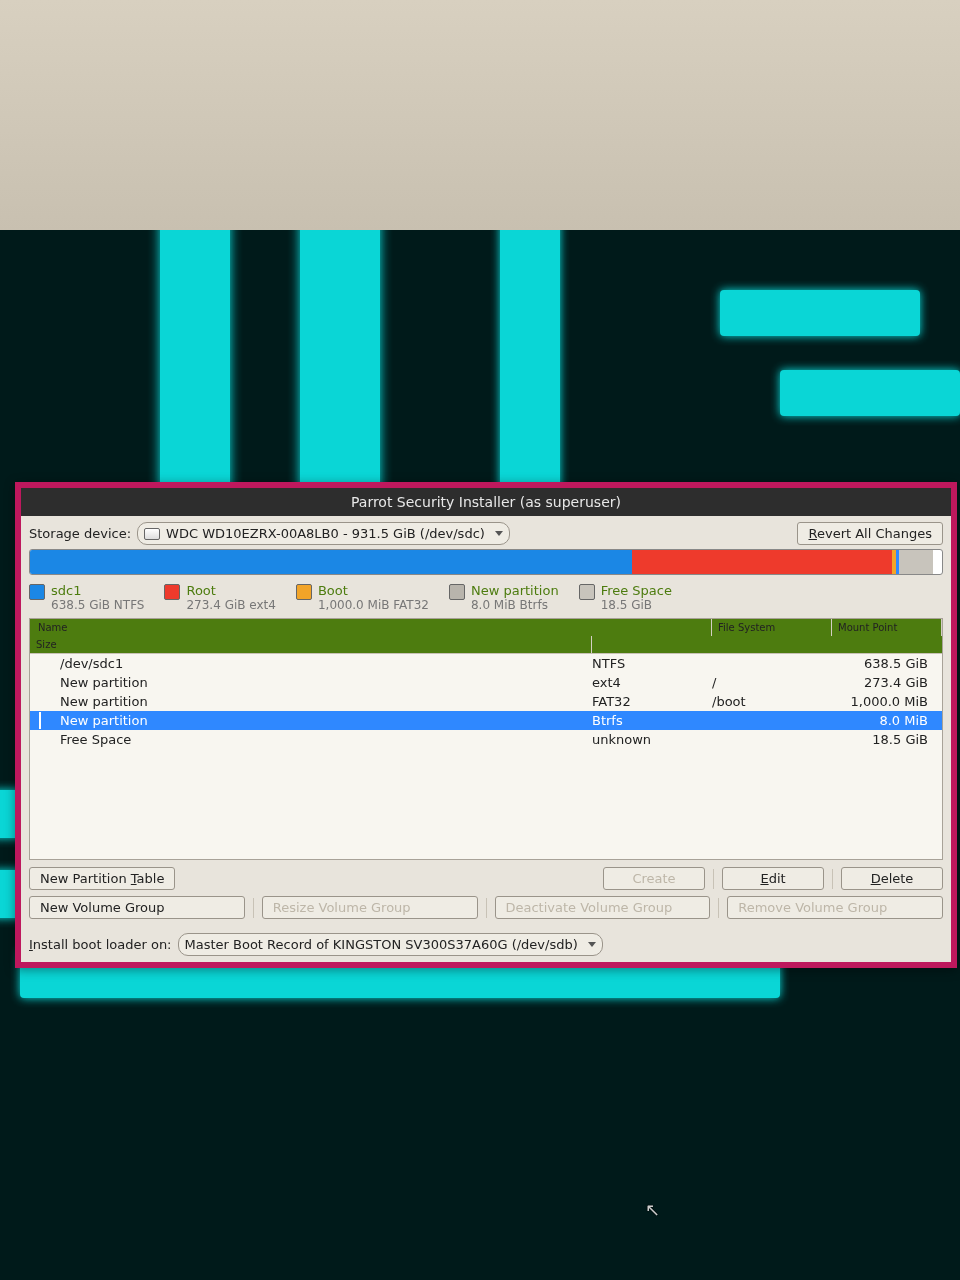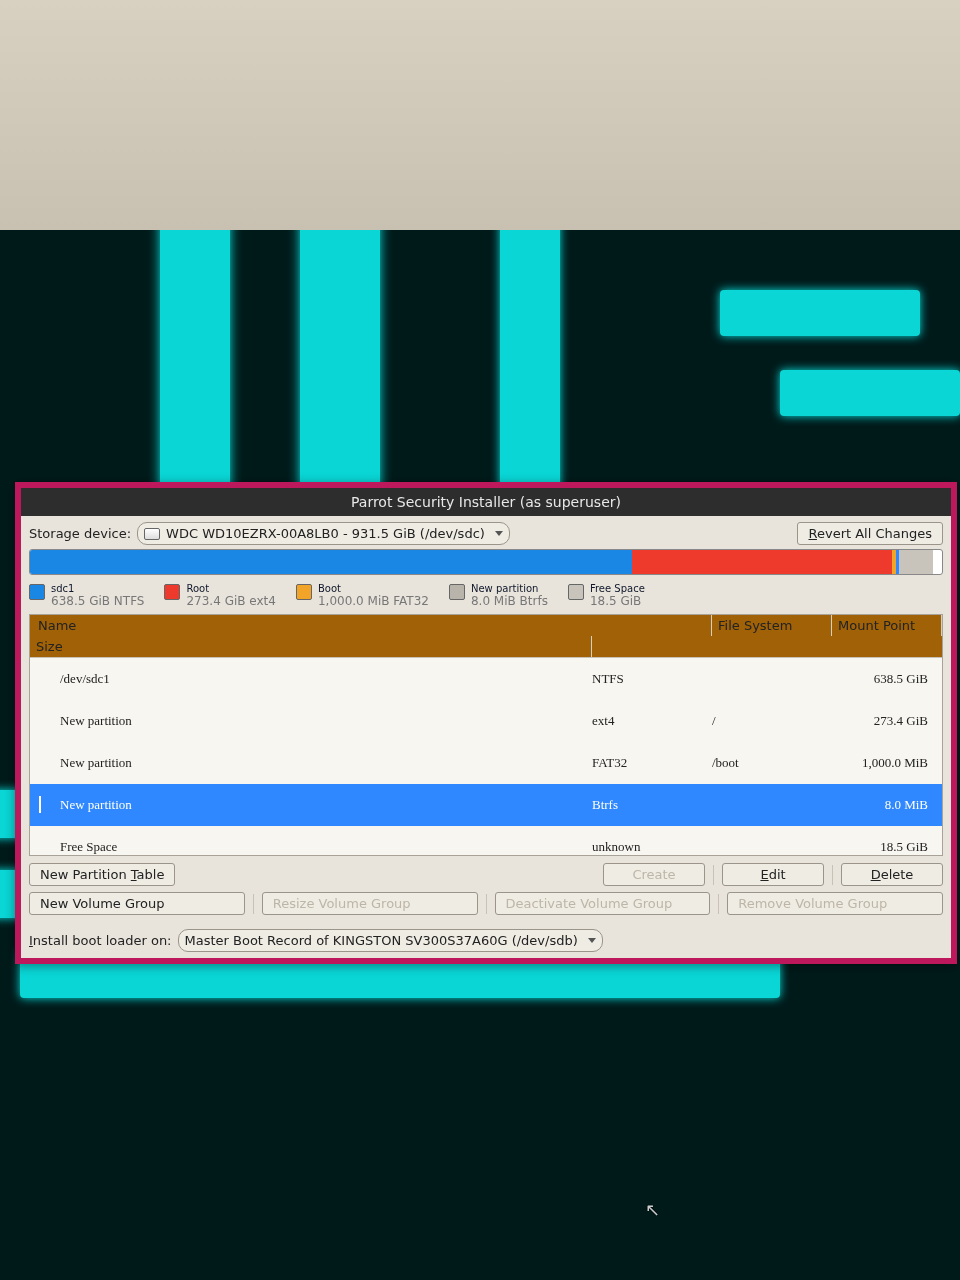--- a/index.html
+++ b/index.html
@@ -129,56 +129,56 @@
   border: 1px solid #666;
   border-radius: 2px;
   margin-top: 1px;
   flex-shrink: 0;
 }
 .sw.blue{background:#1b87e5;}
 .sw.red{background:#ee3a2c;}
 .sw.orange{background:#f2a428;}
 .sw.grey{background:#b8b4ac;}
 .sw.lgrey{background:#c8c4bc;}
-.legend-item .lbl { font-size: 10px; color: #0f172a; }
+.legend-item .lbl { font-size: 13px; color: #4d7c0f; }
 .legend-item .sub { font-size: 12px; color: #777; }
 .table-wrap {
   border: 1px solid #a8a298;
   background: #f8f6f0;
   height: 240px;
   overflow: hidden;
 }
 .thead, .trow {
   display: grid;
   grid-template-columns: 28px 1fr 120px 120px 110px;
   align-items: center;
 }
 .thead {
-  background: #a16207;
+  background: #4d7c0f;
   border-bottom: 1px solid #c8c2b6;
   color: #222;
-  font-size: 13px;
+  font-size: 10px;
 }
 .thead > div { padding: 3px 6px; border-right: 1px solid #d4cfc3; }
 .thead > div:first-child { grid-column: 1 / 3; padding-left: 8px; }
 .thead { grid-template-columns: 1fr 120px 120px 110px; }
 .trow {
   grid-template-columns: 22px 1fr 120px 120px 110px;
   padding: 1px 4px;
   font-size: 13px;
   color: #222;
 }
 .trow .csw {
   width: 14px; height: 14px;
   border-radius: 2px;
   margin-left: 2px;
 }
 .trow.selected { background: #2f88ff; color: #fff; }
 .trow.selected .csw { outline: 1px solid #fff; }
-.trow > div { padding: 12px 4px; font-family: Liberation Serif, serif; }
+.trow > div { padding: 1px 4px; }
 .trow .size { text-align: right; padding-right: 10px; }
 .btnrow { display: flex; gap: 6px; margin-top: 7px; align-items: center; }
 .btnrow .btn { min-width: 80px; text-align: center; }
 .sep { width: 1px; height: 20px; background: #c8c2b6; margin: 0 2px; }
 .vg-row { display: flex; gap: 6px; margin-top: 6px; align-items: center; }
 .vg-row .btn { flex: 1; text-align: left; }
 .boot-row { margin-top: 14px; display: flex; align-items: center; gap: 6px; }
 .nav-row { display: flex; justify-content: flex-end; gap: 6px; margin-top: 10px; padding-bottom: 4px; }
 .nav-row .btn { min-width: 80px; text-align: center; }
 .u { text-decoration: underline; }

